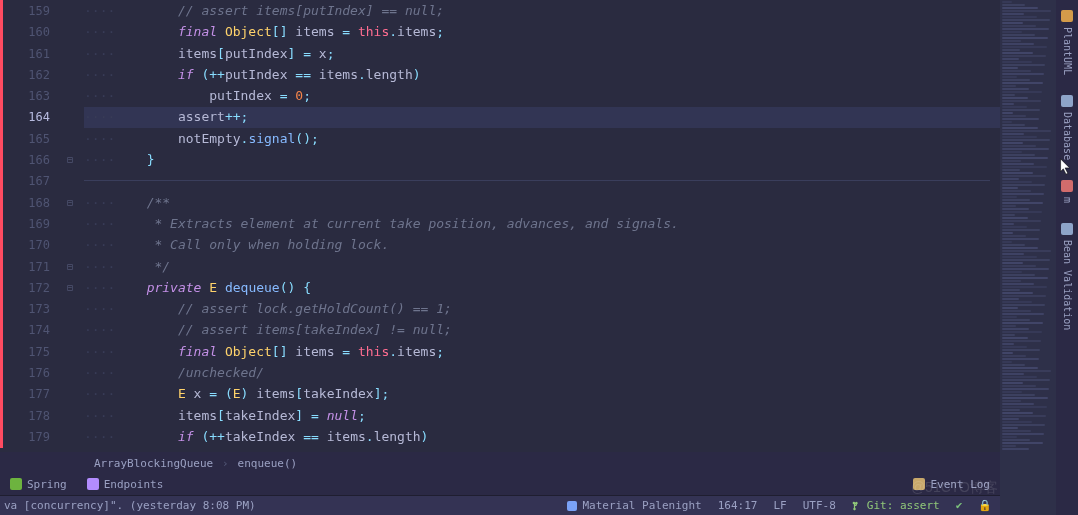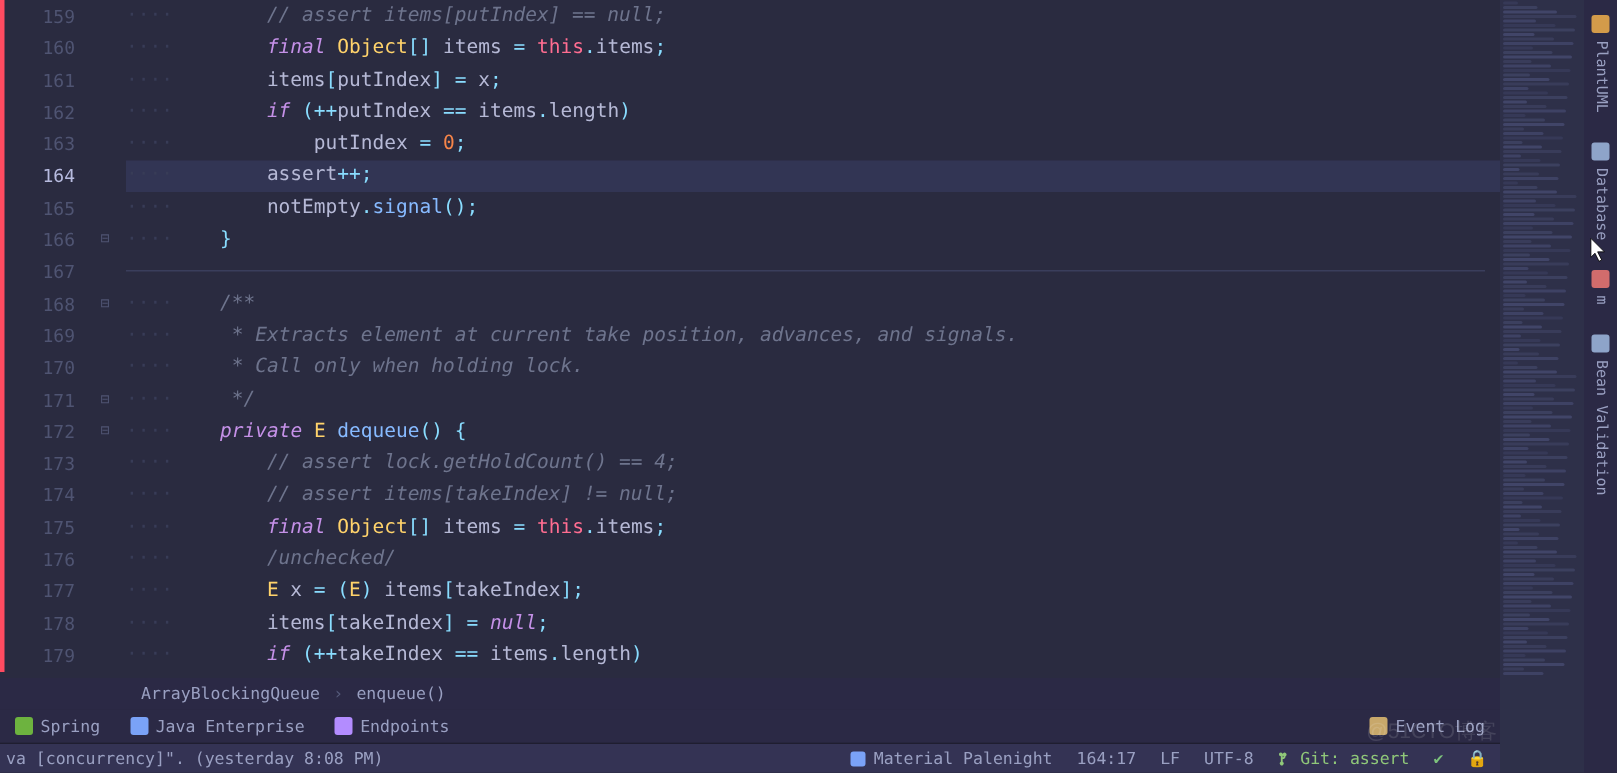--- a/index.html
+++ b/index.html
@@ -109,45 +109,41 @@
         <div class="code-line"><span class="guides">····            </span><span class="id">putIndex</span><span class="op"> = </span><span class="nm">0</span><span class="op">;</span></div>
         <div class="code-line"><span class="guides">····        </span><span class="id">assert</span><span class="op">++;</span></div>
         <div class="code-line"><span class="guides">····        </span><span class="id">notEmpty</span><span class="op">.</span><span class="mt">signal</span><span class="op">();</span></div>
         <div class="code-line"><span class="guides">····    </span><span class="op">}</span></div>
         <div class="code-line"><div class="sep"></div><span class="guides"></span></div>
         <div class="code-line"><span class="guides">····    </span><span class="cm">/**</span></div>
         <div class="code-line"><span class="guides">····     </span><span class="cm">* Extracts element at current take position, advances, and signals.</span></div>
         <div class="code-line"><span class="guides">····     </span><span class="cm">* Call only when holding lock.</span></div>
         <div class="code-line"><span class="guides">····     </span><span class="cm">*/</span></div>
         <div class="code-line"><span class="guides">····    </span><span class="kw">private</span><span class="id"> </span><span class="ty">E</span><span class="id"> </span><span class="mt">dequeue</span><span class="op">() {</span></div>
-        <div class="code-line"><span class="guides">····        </span><span class="cm">// assert lock.getHoldCount() == 4;</span></div>
+        <div class="code-line"><span class="guides">····        </span><span class="cm">// assert lock.getHoldCount() == 1;</span></div>
         <div class="code-line"><span class="guides">····        </span><span class="cm">// assert items[takeIndex] != null;</span></div>
         <div class="code-line"><span class="guides">····        </span><span class="kw">final</span><span class="id"> </span><span class="ty">Object</span><span class="op">[] </span><span class="id">items</span><span class="op"> = </span><span class="th">this</span><span class="op">.</span><span class="id">items</span><span class="op">;</span></div>
         <div class="code-line"><span class="guides">····        </span><span class="cm">/unchecked/</span></div>
         <div class="code-line"><span class="guides">····        </span><span class="ty">E</span><span class="id"> x</span><span class="op"> = (</span><span class="ty">E</span><span class="op">) </span><span class="id">items</span><span class="op">[</span><span class="id">takeIndex</span><span class="op">];</span></div>
         <div class="code-line"><span class="guides">····        </span><span class="id">items</span><span class="op">[</span><span class="id">takeIndex</span><span class="op">]</span><span class="op"> = </span><span class="kw">null</span><span class="op">;</span></div>
         <div class="code-line"><span class="guides">····        </span><span class="kw">if</span><span class="op"> (</span><span class="op">++</span><span class="id">takeIndex</span><span class="op"> == </span><span class="id">items</span><span class="op">.</span><span class="id">length</span><span class="op">)</span></div>
       </div>
   </div>
 </div>
 
 <div id="breadcrumb">
   <span class="crumb">ArrayBlockingQueue</span>
   <span class="chev">›</span>
   <span class="crumb">enqueue()</span>
 </div>
 
 <div id="toolwindow-bar">
     <div class="tw">
       <span class="ic" style="background:#6db33f;border-radius:2px"></span>
       <span>Spring</span>
-    </div>
-    <div class="tw">
-      <span class="ic" style="background:#7aa2f7;border-radius:2px"></span>
-      <span>Java Enterprise</span>
     </div>
     <div class="tw">
       <span class="ic" style="background:#b38cff;border-radius:2px"></span>
       <span>Endpoints</span>
     </div>
     <div class="spacer"></div>
     <div class="tw">
       <span class="ic" style="background:#c8a86b;border-radius:2px"></span>
       <span>Event Log</span>
     </div>

